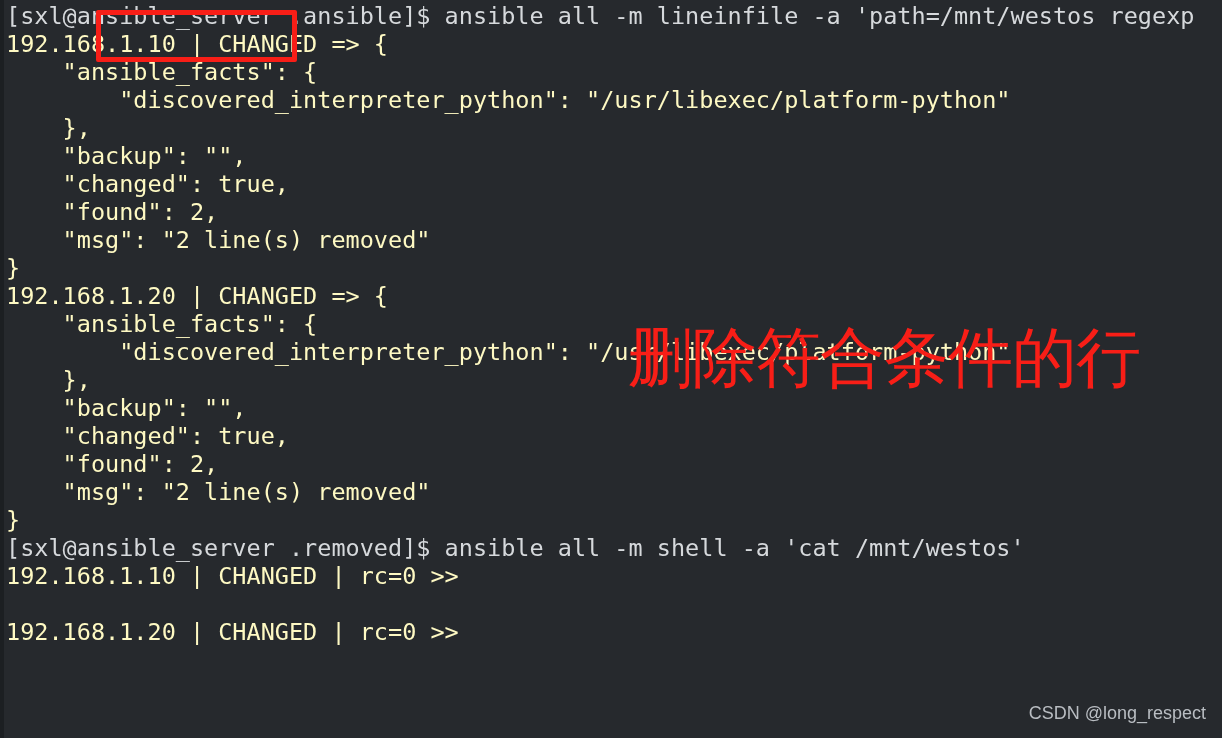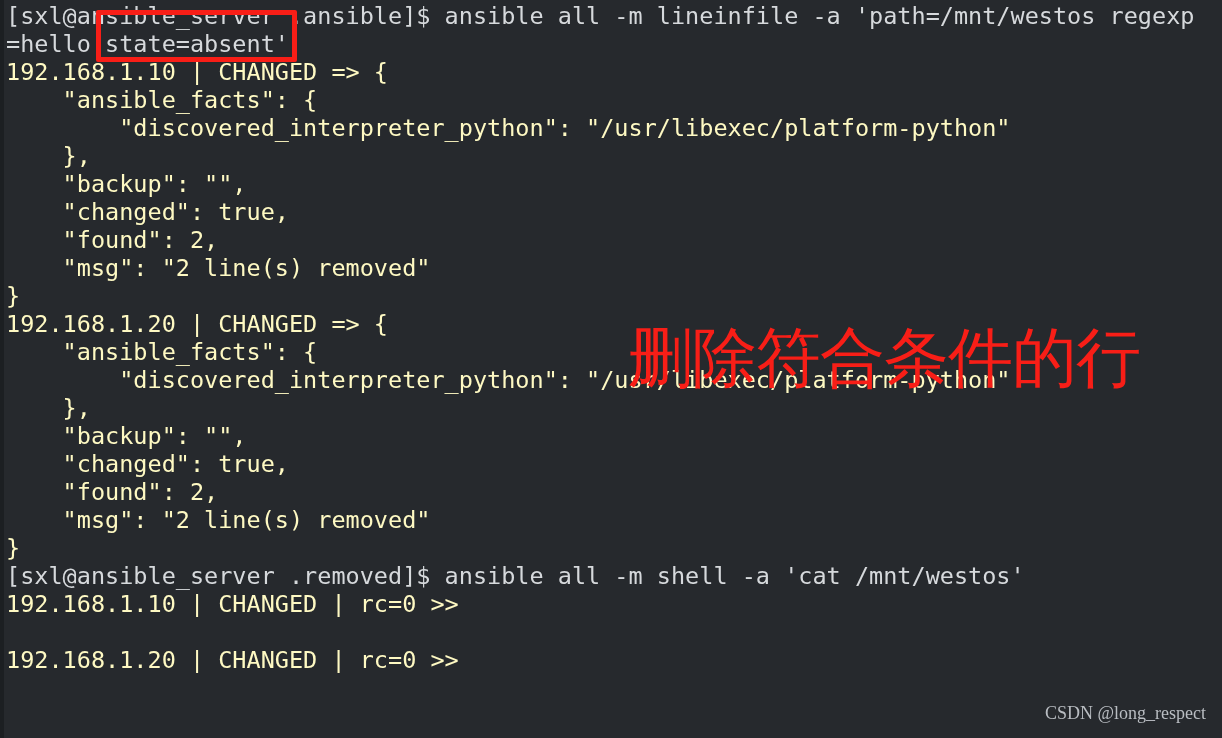--- a/index.html
+++ b/index.html
@@ -78,37 +78,36 @@
     white-space: nowrap;
     z-index: 4;
     letter-spacing: -1px;
   }
 
   
   #watermark {
     position: absolute;
     right: 16px;
     bottom: 14px;
-    font-family: Liberation Serif, serif;
+    font-family: Liberation Sans, sans-serif;
     font-size: 18px;
     color: #b9bdc2;
     white-space: nowrap;
     z-index: 5;
   }
 </style>
 </head>
 <body>
 
 <div id="terminal">
 
   <div id="left-gutter"></div>
 
   <div id="screen">
       <div class="line ">[sxl@ansible_server .ansible]$ ansible all -m lineinfile -a 'path=/mnt/westos regexp</div>
-      <div class="line ">=hello state=absent'</div>
       <div class="line changed">192.168.1.10 | CHANGED =&gt; {</div>
       <div class="line changed">    "ansible_facts": {</div>
       <div class="line changed">        "discovered_interpreter_python": "/usr/libexec/platform-python"</div>
       <div class="line changed">    },</div>
       <div class="line changed">    "backup": "",</div>
       <div class="line changed">    "changed": true,</div>
       <div class="line changed">    "found": 2,</div>
       <div class="line changed">    "msg": "2 line(s) removed"</div>
       <div class="line changed">}</div>
       <div class="line changed">192.168.1.20 | CHANGED =&gt; {</div>

